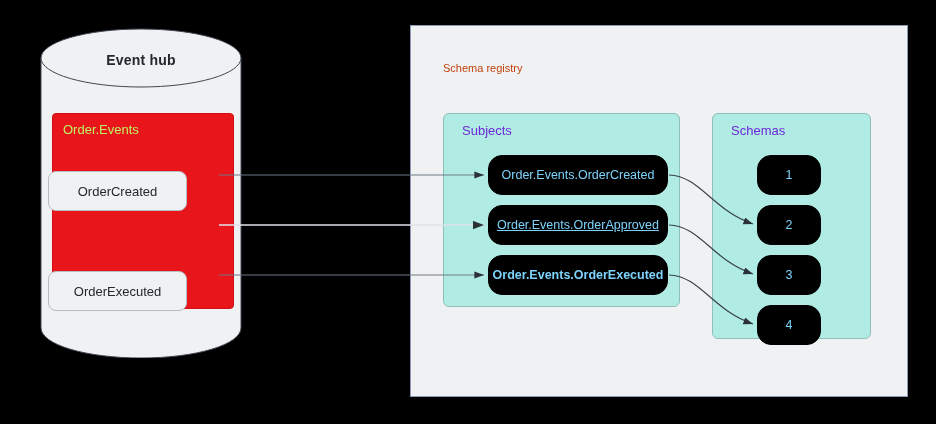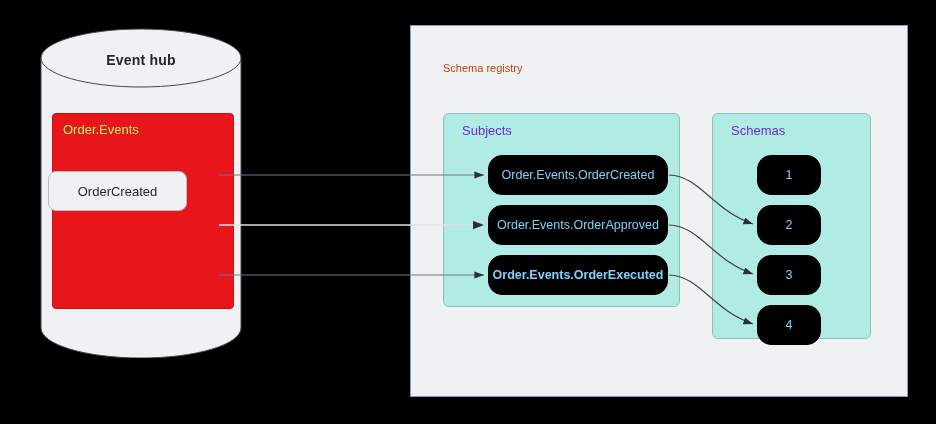--- a/index.html
+++ b/index.html
@@ -125,21 +125,21 @@
     color: #7dd3fc;
     box-sizing: border-box;
   }
   .subject-node {
     left: 488px;
     width: 180px;
     height: 40px;
     font-size: 12.5px;
   }
   .subject-node.s0 { top: 155px; }
-  .subject-node.s1 { top: 205px; }
+  .subject-node.s1 { top: 205px; text-decoration: underline; }
   .subject-node.s2 { top: 255px; font-weight: bold; }
 
   .schema-node {
     left: 757px;
     width: 64px;
     height: 40px;
     font-size: 12.5px;
   }
   .schema-node.n0 { top: 155px; }
   .schema-node.n1 { top: 205px; }
@@ -166,20 +166,21 @@
       <path d="M1,30 L1,300 A100,30 0 0 0 201,300 L201,30 Z" fill="#f0f1f3" stroke="#40474f" stroke-width="1"></path>
       <ellipse cx="101" cy="30" rx="100" ry="29" fill="#f0f1f3" stroke="#40474f" stroke-width="1"></ellipse>
     </svg>
     <div class="cyl-title">Event hub</div>
   </div>
 
   <div class="events-box">
     <div class="events-box-label">Order.Events</div>
   </div>
   <div class="event-item i0">OrderCreated</div>
+  <div class="event-item i2">OrderExecuted</div>
 
   <div class="registry"></div>
   <div class="registry-title">Schema registry</div>
 
   <div class="group group-subjects">
     <div class="group-label">Subjects</div>
   </div>
   <div class="node subject-node s0">Order.Events.OrderCreated</div>
   <div class="node subject-node s1">Order.Events.OrderApproved</div>
   <div class="node subject-node s2">Order.Events.OrderExecuted</div>

